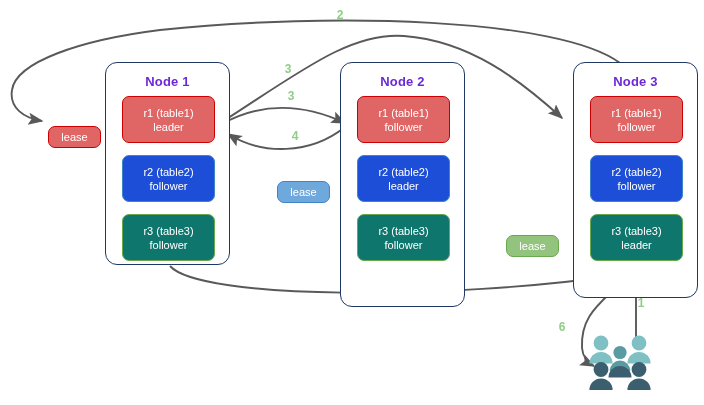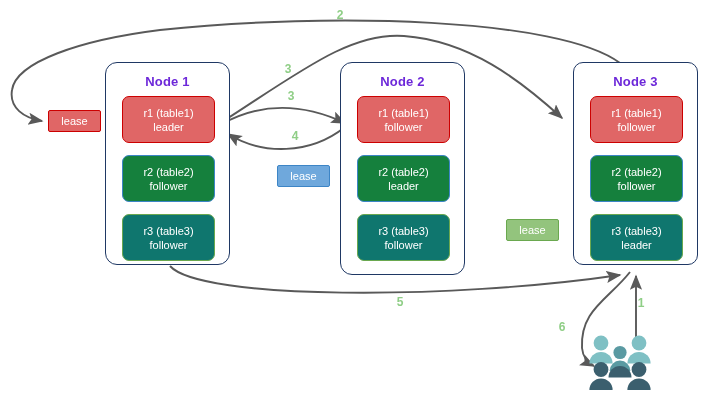--- a/index.html
+++ b/index.html
@@ -52,32 +52,33 @@
     flex-direction: column;
     align-items: center;
     justify-content: center;
     color: #ffffff;
     font-size: 11px;
     line-height: 14px;
     text-align: center;
   }
   .replica .ln { display: block; }
   .rep-red   { background: #e06666; border: 1.5px solid #cc0000; }
-  .rep-blue  { background: #15803d; border: 1.5px solid #3d85c6; }
+  .rep-blue  { background: #1d4ed8; border: 1.5px solid #3d85c6; }
   .rep-green { background: #0f766e; border: 1.5px solid #6aa84f; }
 
   .lease {
     position: absolute;
     box-sizing: border-box;
-    border-radius: 2px;
+    border-radius: 7px;
     display: flex;
     align-items: center;
     justify-content: center;
     color: #ffffff;
     font-size: 11px;
+    margin-top: 16px;
   }
   .lease-red   { background: #e06666; border: 1.5px solid #cc0000; }
   .lease-blue  { background: #6fa8dc; border: 1.5px solid #3d85c6; }
   .lease-green { background: #93c47d; border: 1.5px solid #6aa84f; }
 
   .step-label {
     position: absolute;
     font-size: 12px;
     font-weight: bold;
     color: #8fce86;
@@ -142,37 +143,37 @@
     <div class="replica rep-blue" style="left:16px; top:92px; width:93px; height:47px;">
       <span class="ln">r2 (table2)</span>
       <span class="ln">follower</span>
     </div>
     <div class="replica rep-green" style="left:16px; top:151px; width:93px; height:47px;">
       <span class="ln">r3 (table3)</span>
       <span class="ln">follower</span>
     </div>
   </div>
 
-  <div class="node-box" style="left:340px; top:62px; width:125px; height:213px;">
+  <div class="node-box" style="left:340px; top:62px; width:125px; height:245px;">
     <div class="node-title">Node 2</div>
     <div class="replica rep-red" style="left:16px; top:33px; width:93px; height:47px;">
       <span class="ln">r1 (table1)</span>
       <span class="ln">follower</span>
     </div>
     <div class="replica rep-blue" style="left:16px; top:92px; width:93px; height:47px;">
       <span class="ln">r2 (table2)</span>
       <span class="ln">leader</span>
     </div>
     <div class="replica rep-green" style="left:16px; top:151px; width:93px; height:47px;">
       <span class="ln">r3 (table3)</span>
       <span class="ln">follower</span>
     </div>
   </div>
 
-  <div class="node-box" style="left:573px; top:62px; width:125px; height:203px;border-radius:10px;">
+  <div class="node-box" style="left:573px; top:62px; width:125px; height:236px;">
     <div class="node-title">Node 3</div>
     <div class="replica rep-red" style="left:16px; top:33px; width:93px; height:47px;">
       <span class="ln">r1 (table1)</span>
       <span class="ln">follower</span>
     </div>
     <div class="replica rep-blue" style="left:16px; top:92px; width:93px; height:47px;">
       <span class="ln">r2 (table2)</span>
       <span class="ln">follower</span>
     </div>
     <div class="replica rep-green" style="left:16px; top:151px; width:93px; height:47px;">

